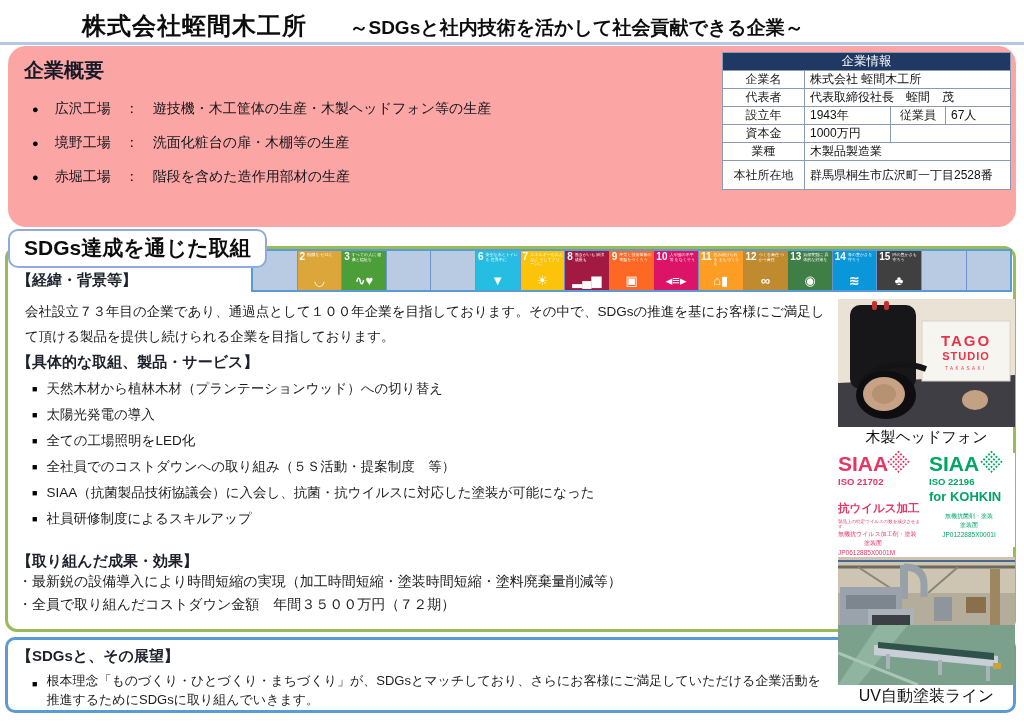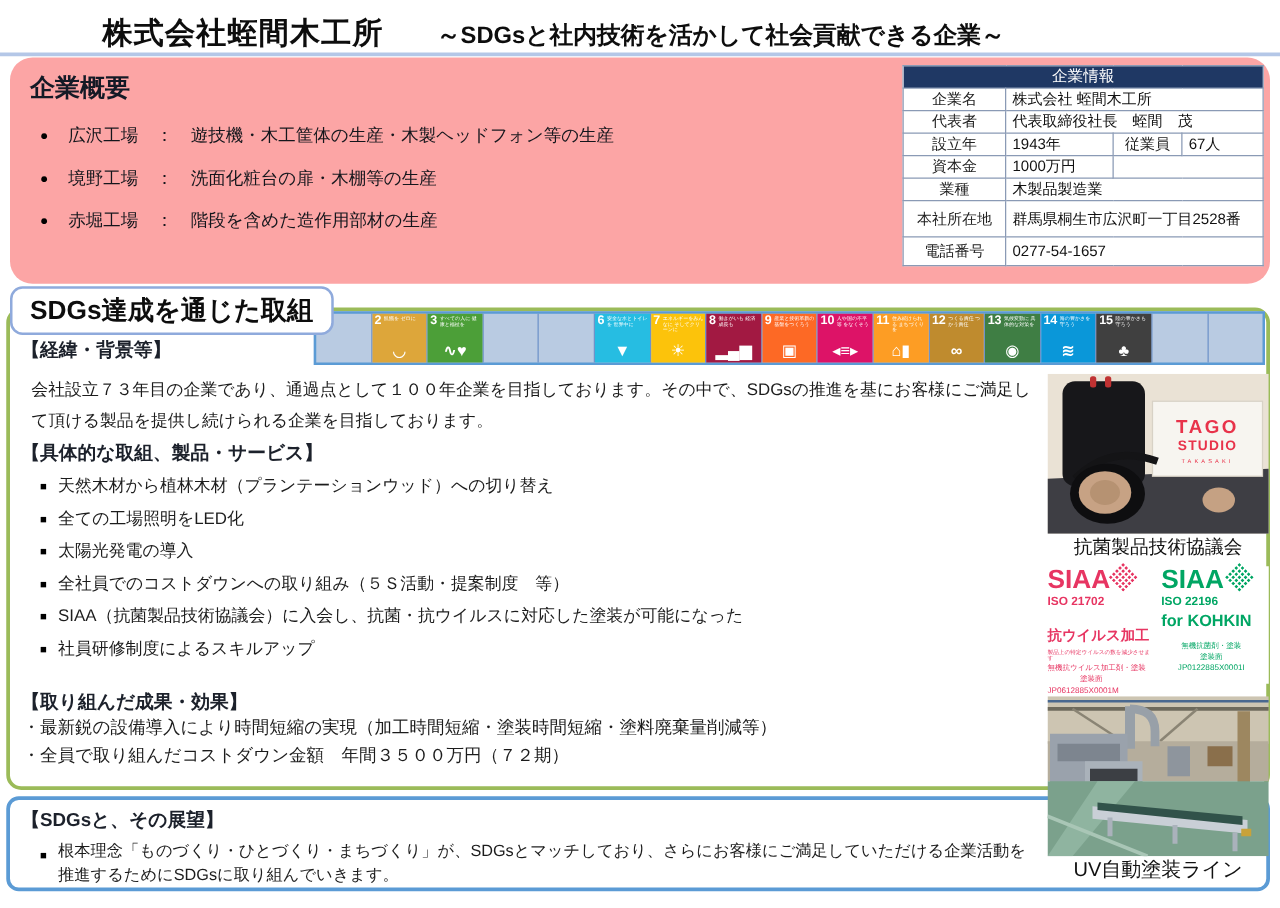--- a/index.html
+++ b/index.html
@@ -145,24 +145,20 @@
         <td class="ci-val" colspan="2"></td>
       </tr>
       <tr class="r-std">
         <td class="ci-label">業種</td>
         <td class="ci-val" colspan="3">木製品製造業</td>
       </tr>
       <tr class="r-addr">
         <td class="ci-label">本社所在地</td>
         <td class="ci-val" colspan="3">群馬県桐生市広沢町一丁目2528番</td>
       </tr>
-      <tr class="r-tel">
-        <td class="ci-label">電話番号</td>
-        <td class="ci-val" colspan="3">0277-54-1657</td>
-      </tr>
     </tbody>
       </table>
   </div>
 
   <div class="sdg-badge">SDGs達成を通じた取組</div>
   <div class="sdg-strip">
     <div class="sdg-cell">
         <div class="sdg-tile"></div>
       </div>
     <div class="sdg-cell">
@@ -287,22 +283,22 @@
       </div>
   </div>
 
   <div class="green-box">
     <div class="h-bracket h-keii">【経緯・背景等】</div>
     <div class="bg-text">会社設立７３年目の企業であり、通過点として１００年企業を目指しております。その中で、SDGsの推進を基にお客様にご満足して頂ける製品を提供し続けられる企業を目指しております。</div>
 
     <div class="h-bracket h-gutai">【具体的な取組、製品・サービス】</div>
     <div class="ini-list">
       <div class="ini-item">天然木材から植林木材（プランテーションウッド）への切り替え</div>
+      <div class="ini-item">太陽光発電の導入</div>
       <div class="ini-item">全ての工場照明をLED化</div>
-      <div class="ini-item">太陽光発電の導入</div>
       <div class="ini-item">全社員でのコストダウンへの取り組み（５Ｓ活動・提案制度　等）</div>
       <div class="ini-item">SIAA（抗菌製品技術協議会）に入会し、抗菌・抗ウイルスに対応した塗装が可能になった</div>
       <div class="ini-item">社員研修制度によるスキルアップ</div>
     </div>
 
     <div class="h-bracket h-seika">【取り組んだ成果・効果】</div>
     <div class="res-line1">・最新鋭の設備導入により時間短縮の実現（加工時間短縮・塗装時間短縮・塗料廃棄量削減等）</div>
     <div class="res-line2">・全員で取り組んだコストダウン金額　年間３５００万円（７２期）</div>
   </div>
 
@@ -320,21 +316,21 @@
     <rect x="84" y="22" width="88" height="60" fill="#f7f5f0" stroke="#d8d2c6"></rect>
     <text x="128" y="47" text-anchor="middle" font-size="15" font-weight="bold" fill="#e8334a" letter-spacing="2" font-family="Liberation Sans, sans-serif">TAGO</text>
     <text x="128" y="61" text-anchor="middle" font-size="11" font-weight="bold" fill="#e8334a" letter-spacing="1" font-family="Liberation Sans, sans-serif">STUDIO</text>
     <text x="128" y="71" text-anchor="middle" font-size="4.5" fill="#e8334a" letter-spacing="2.5" font-family="Liberation Sans, sans-serif">TAKASAKI</text>
     <path d="M 22 84 Q 50 56 88 70" stroke="#141416" stroke-width="6" fill="none"></path>
     <ellipse cx="48" cy="96" rx="30" ry="24" fill="#0e0e10"></ellipse>
     <ellipse cx="46" cy="95" rx="21" ry="17" fill="#c7a284"></ellipse>
     <ellipse cx="46" cy="95" rx="12" ry="10" fill="#b69272"></ellipse>
     <ellipse cx="137" cy="101" rx="13" ry="10" fill="#c5a183"></ellipse>
   </svg>
-  <div class="cap caption-headphone">抗菌製品技術協議会</div>
+  <div class="cap caption-headphone">木製ヘッドフォン</div>
 
   <div class="siaa-wrap">
     <div class="siaa-logo siaa-left">
       <span class="siaa-brand">SIAA</span>
       <span class="siaa-diamond" style="left:52px;"></span>
       <div class="siaa-iso">ISO 21702</div>
       <div class="siaa-title-l">抗ウイルス加工</div>
       <div class="siaa-note1">製品上の特定ウイルスの数を減少させます</div>
       <div class="siaa-note2">無機抗ウイルス加工剤・塗装</div>
       <div class="siaa-note3">塗装面</div>

